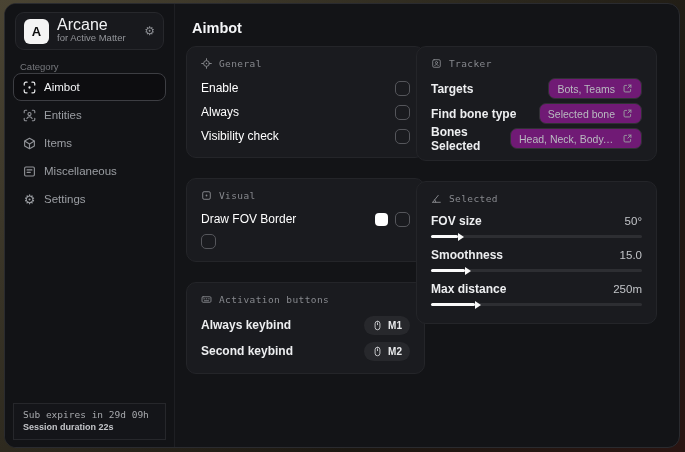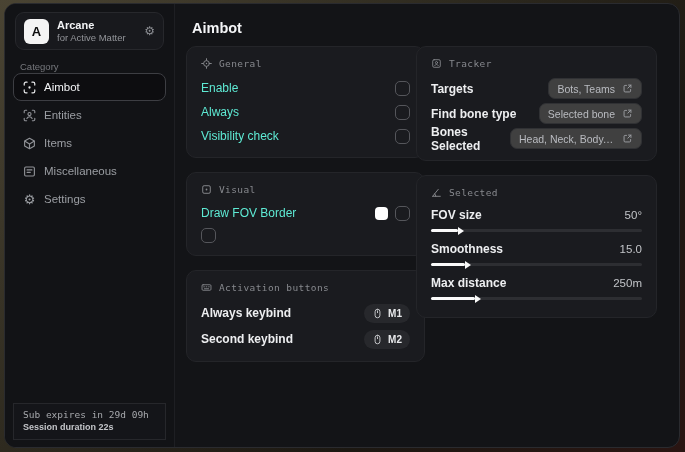--- a/index.html
+++ b/index.html
@@ -21,21 +21,21 @@
     position:absolute; left:10px; top:8px; width:149px; height:38px;
     background:#18191d; border:1px solid #27282c; border-radius:9px;
     display:flex; align-items:center; padding:0 8px;
   }
   .brand-logo {
     width:25px; height:25px; border-radius:6px; background:#f4f4f4; color:#0c0c0c;
     display:flex; align-items:center; justify-content:center;
     font-weight:bold; font-size:13px; flex:0 0 auto;
   }
   .brand-text { margin-left:8px; flex:1; min-width:0; }
-  .brand-title { color:#f2f3f5; font-size:11px; font-weight:bold; line-height:12px; }
+  .brand-title { color:#f2f3f5; font-size:16px; font-weight:normal; line-height:12px; }
   .brand-sub { color:#93959a; font-size:9.5px; line-height:12px; margin-top:1px; }
   .brand-gear { color:#8b8d92; font-size:12px; line-height:1; flex:0 0 auto; cursor:default; }
   .category-label { position:absolute; left:15px; top:57px; color:#76787d; font-size:9.5px; }
   .nav { position:absolute; left:8px; top:69px; width:153px; display:flex; flex-direction:column; }
   .nav-item {
     height:28px; display:flex; align-items:center; padding:0 9px;
     color:#9b9ea3; font-size:11.5px; border-radius:8px; border:1px solid transparent;
   }
   .nav-item .nicon { width:13px; height:13px; margin-right:8px; display:inline-flex; color:#8f9196; }
   .nav-item.selected { background:#0d0d10; border-color:#3d3e43; color:#f3f4f6; }
@@ -43,54 +43,54 @@
   .nav-gear { font-size:13px; width:13px; margin-right:8px; line-height:1; text-align:center; }
   .footer-card {
     position:absolute; left:8px; bottom:7px; width:153px; height:37px;
     background:#141519; border:1px solid #26272b; border-radius:0;
     padding:5px 9px;
   }
   .footer-line1 { font-family:"DejaVu Sans Mono", monospace; font-size:9.5px; color:#a6a8ac; }
   .footer-line2 { font-size:9px; font-weight:bold; color:#c3c5c9; margin-top:2px; }
   
   .main-title { position:absolute; left:187px; top:16px; color:#f4f5f7; font-size:14.5px; font-weight:bold; }
-  .col { position:absolute; display:flex; flex-direction:column; gap:14px; }
+  .col { position:absolute; display:flex; flex-direction:column; gap:20px; }
   .col-left  { left:181px; top:42px; width:239px; }
   .col-right { left:411px; top:42px; width:241px; }
   .panel {
     background:#1a1b1f; border:1px solid #242529; border-radius:10px;
     padding:11px 14px 9px;
   }
   .panel-header {
     display:flex; align-items:center; gap:7px;
     font-family:"DejaVu Sans Mono", monospace; font-size:9.5px; letter-spacing:.4px;
     color:#87898e; margin-bottom:7px;
   }
   .panel-header svg { width:11px; height:11px; color:#87898e; }
   .row { display:flex; align-items:center; justify-content:space-between; }
   .row-h24 { height:24px; }
   .row-h22 { height:22px; }
   .row-h25 { height:25px; }
   .row-h26 { height:26px; }
-  .row-label { color:#5eead4; font-size:12px; }
+  .row-label { color:#ffffff; font-size:12px; }
   .row-label-strong { color:#edeef0; font-size:12px; font-weight:bold; }
   .checkbox {
     width:15px; height:15px; border:1.5px solid #55565b; border-radius:5px;
     background:transparent; flex:0 0 auto;
   }
   .swatch { width:13px; height:13px; border-radius:4px; margin-right:7px; flex:0 0 auto; }
   .right-group { display:flex; align-items:center; }
   .keybind-pill {
     display:flex; align-items:center; gap:5px; height:19px; padding:0 8px;
     background:#27282c; border-radius:10px; color:#e9eaec; font-size:10px; font-weight:bold;text-align:center;
   }
   .keybind-pill svg { width:11px; height:11px; color:#c9cacd; }
   .dd-pill {
     display:flex; align-items:center; gap:7px; height:21px; padding:0 8px;
-    background:#404040; border:1px solid #303134; border-radius:7px;
+    background:#701a75; border:1px solid #303134; border-radius:7px;
     color:#b9bbc0; font-size:10.5px; white-space:nowrap;
   }
   .dd-pill svg { width:11px; height:11px; color:#9b9da1; flex:0 0 auto; }
   .acc-group { margin-bottom:7px; }
   .acc-top { display:flex; align-items:center; justify-content:space-between; height:20px; }
   .acc-value { color:#c2c4c8; font-size:11.5px; }
   .slider { position:relative; height:3px; background:#2d2e32; border-radius:2px; margin:4px 0 3px; }
   .slider-fill { position:absolute; left:0; top:0; height:3px; background:#fafafa; border-radius:2px; }
   .slider-fill::after {
     content:""; position:absolute; right:-6px; top:-2.5px;

